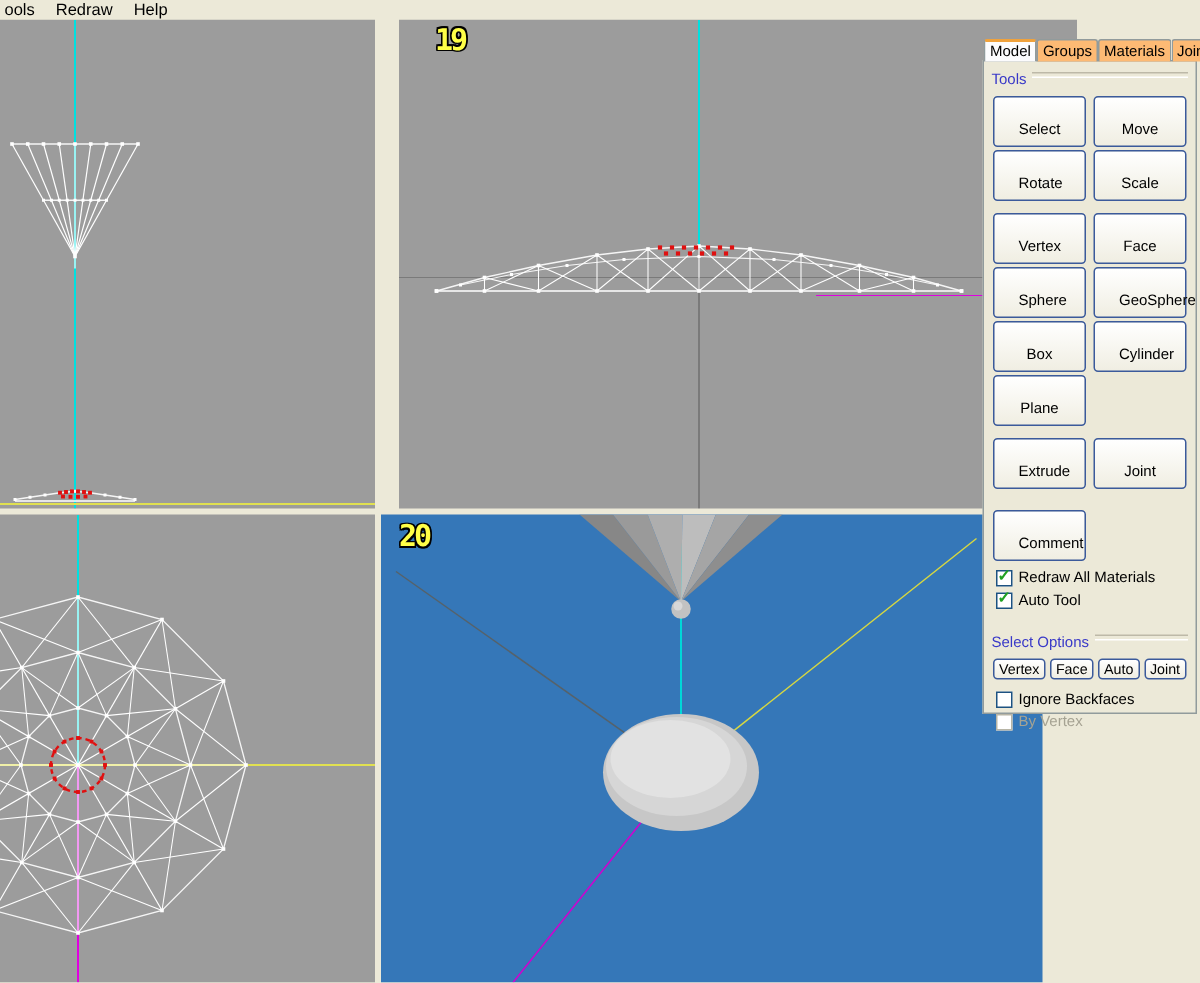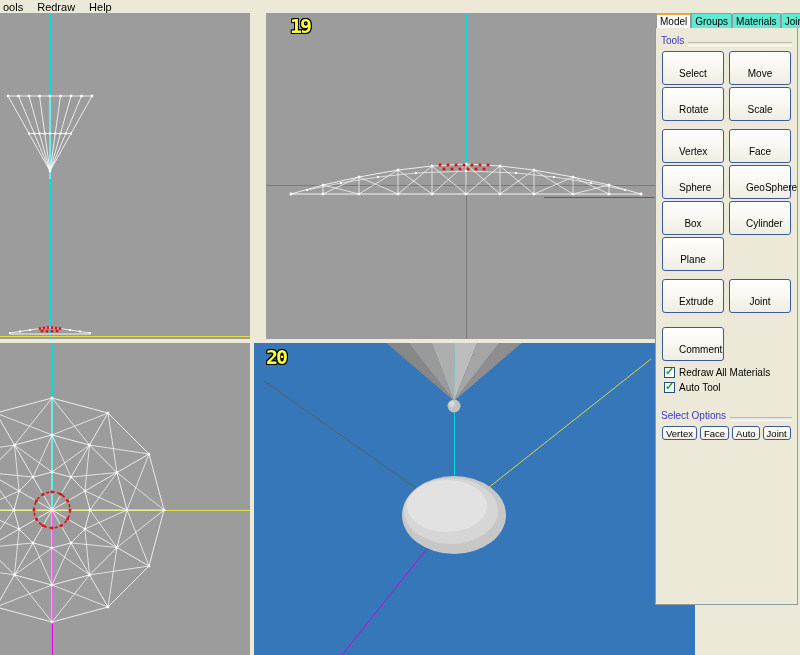--- a/index.html
+++ b/index.html
@@ -20,29 +20,29 @@
   #vp-tr{left:266px;top:13px;width:452px;height:326px}
   #vp-bl{left:0;top:343px;width:250px;height:312px}
   #vp-br{left:254px;top:343px;width:441px;height:312px;background:#3577b8}
   .vp-num{position:absolute;font-family:"DejaVu Sans Mono",monospace;font-weight:bold;
     font-size:20px;line-height:1;letter-spacing:-2px;color:#ffff47;z-index:3;
     text-shadow:-1px 0 0 #000,1px 0 0 #000,0 -1px 0 #000,0 1px 0 #000,
                 -1px -1px 0 #000,1px 1px 0 #000,-1px 1px 0 #000,1px -1px 0 #000}
   #vp-tr .vp-num{left:24px;top:3px}
   #vp-br .vp-num{left:12px;top:4px}
   
-  .panel{position:absolute;left:655px;top:13px;width:144px;height:592px}
+  .panel{position:absolute;left:655px;top:26px;width:144px;height:450px}
   .tabs{display:flex;height:15px;padding-left:1px;position:relative;z-index:2}
   .tab{font-size:10px;padding:1px 3px 0;border:1px solid #919b9c;border-bottom:none;
-    border-radius:2px 2px 0 0;background:#5eead4;color:#000;display:flex;align-items:center;
+    border-radius:2px 2px 0 0;background:#fdba74;color:#000;display:flex;align-items:center;
     margin-right:0;cursor:default;white-space:nowrap}
   .tab.active{background:#fcfcfe;border-top:2px solid #f0a23c;padding-top:0}
   .panel-body{position:absolute;left:0;top:14px;right:1px;bottom:0;border:1px solid #919b9c;
     background:#ece9d8;padding:4px 5px 0 5px}
-  .group-row{display:flex;align-items:flex-end;margin:3px 0 5px 0}
+  .group-row{display:flex;align-items:flex-start;margin:3px 0 5px 0}
   .group-label{font-size:10px;color:#3939c8;white-space:nowrap;margin-right:4px}
   .group-rule{flex:1;height:2px;border-top:1px solid #bdb9a8;border-bottom:1px solid #fff}
   .btn-grid{display:grid;grid-template-columns:62px 62px;column-gap:5px;row-gap:2px;justify-content:center}
   .xpbtn{height:14px;font-size:10px;font-family:"Liberation Sans",sans-serif;color:#000;
     background:#fdfdfa;background:linear-gradient(#ffffff,#f0eee2);
     border:1px solid #3b5a9b;border-radius:3px;padding:16px;line-height:11px;cursor:default}
   .grid-gap{grid-column:1/3;height:4px}
   .cell-empty{height:14px}
   .cbs{margin:6px 0 0 3px}
   .cb{display:flex;align-items:center;margin:4px 0;font-size:10px;color:#000;cursor:default}
@@ -413,15 +413,25 @@
       <span class="group-rule"></span>
     </div>
 
     <div class="so-row">
       <button class="xpbtn small">Vertex</button>
       <button class="xpbtn small">Face</button>
       <button class="xpbtn small">Auto</button>
       <button class="xpbtn small">Joint</button>
     </div>
 
+    <div class="cbs">
+      <label class="cb">
+        <span class="cb-box"></span>
+        <span class="cb-label">Ignore Backfaces</span>
+      </label>
+      <label class="cb disabled">
+        <span class="cb-box"></span>
+        <span class="cb-label">By Vertex</span>
+      </label>
+    </div>
 
   </div>
 </div>
 
 </body></html>

